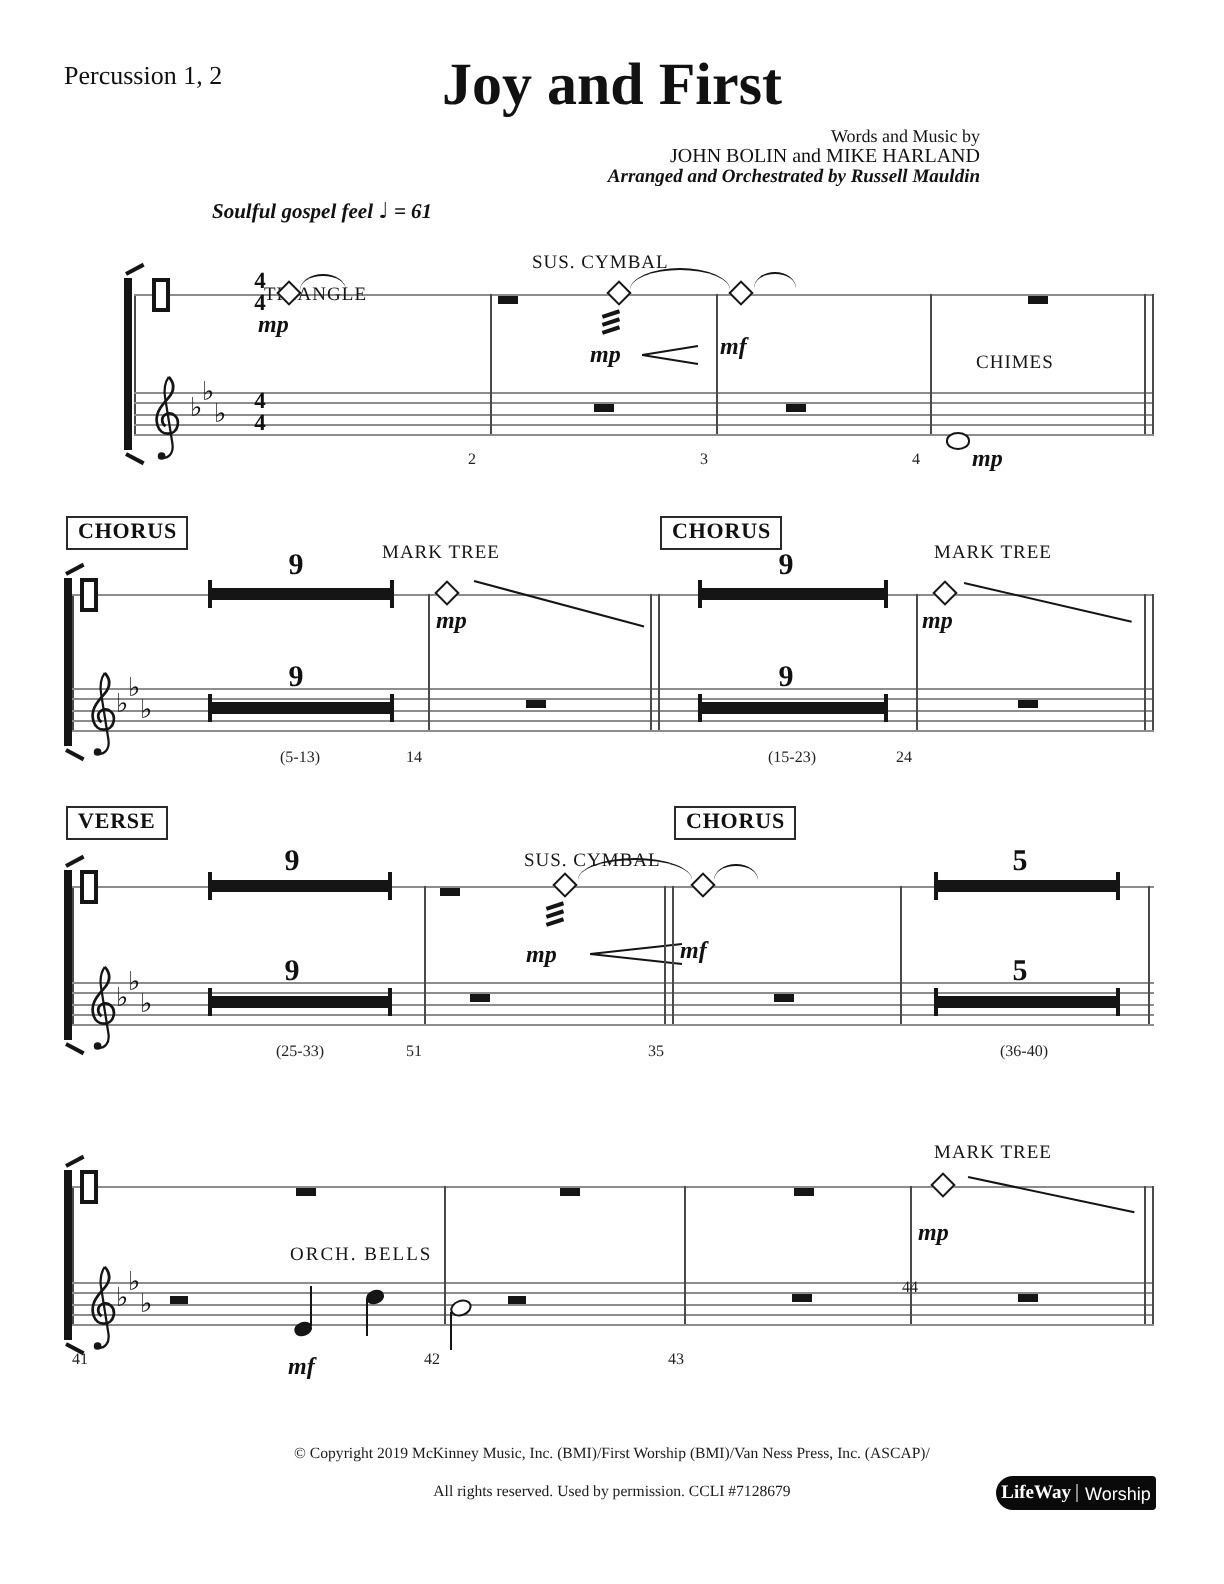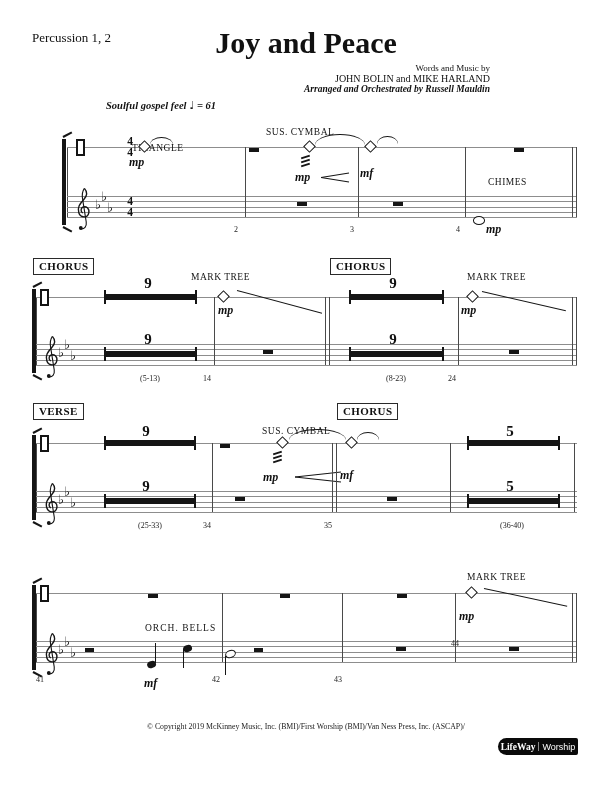--- a/index.html
+++ b/index.html
@@ -61,21 +61,21 @@
     <defs>
       <g id="gclef" stroke="#151515" fill="none">
         <path d="M12.5 3 C16.5 7.5 16 12 12 16.5 C6.5 22.5 3.5 27 5.5 33.5 C7.5 40 16.5 40.5 18 33.5 C19.2 28 14.5 24.5 10.5 26.5 C7.8 27.9 7.5 32 10.5 33.8" stroke-width="1.7"></path>
         <path d="M12.5 3 C10 6.5 9.3 10.5 10.2 16 L14.8 45 C15.6 50.5 12.5 54.5 7.5 53.5" stroke-width="1.4"></path>
         <circle cx="8" cy="52.5" r="2.4" fill="#151515" stroke="none"></circle>
       </g>
     </defs>
   </svg>
 
   <div class="part">Percussion 1, 2</div>
-  <div class="title">Joy and Peace</div>
+  <div class="title">Joy and First</div>
   <div class="credits">
     <div class="c1">Words and Music by</div>
     <div class="c2">JOHN BOLIN and MIKE HARLAND</div>
     <div class="c3">Arranged and Orchestrated by Russell Mauldin</div>
   </div>
   <div class="tempo"><span>Soulful gospel feel </span><span class="note">♩</span><span> = 61</span></div>
 
   <div class="bracket" style="left:62px;top:139px;height:86px;"></div>
   <div class="bhook" style="left:63px;top:136px;transform:rotate(-28deg);transform-origin:left center;"></div>
   <div class="bhook" style="left:63px;top:226px;transform:rotate(28deg);transform-origin:left center;"></div>
@@ -190,21 +190,21 @@
 
   <div class="bl" style="left:214px;top:297px;height:68px;"></div>
   <div class="bl" style="left:325px;top:297px;height:68px;"></div>
   <div class="bl" style="left:329px;top:297px;height:68px;"></div>
   <div class="bl" style="left:458px;top:297px;height:68px;"></div>
   <div class="bl" style="left:572px;top:297px;height:68px;"></div>
   <div class="bl" style="left:576px;top:297px;height:68px;"></div>
 
   <div class="mnum" style="left:122px;top:374px;width:56px;">(5-13)</div>
   <div class="mnum" style="left:199px;top:374px;width:16px;">14</div>
-  <div class="mnum" style="left:368px;top:374px;width:56px;">(8-23)</div>
+  <div class="mnum" style="left:368px;top:374px;width:56px;">(15-23)</div>
   <div class="mnum" style="left:444px;top:374px;width:16px;">24</div>
 
   <div class="sbox" style="left:33px;top:403px;">VERSE</div>
   <div class="sbox" style="left:337px;top:403px;">CHORUS</div>
   <div class="bracket" style="left:32px;top:435px;height:85px;"></div>
   <div class="bhook" style="left:33px;top:432px;transform:rotate(-28deg);transform-origin:left center;"></div>
   <div class="bhook" style="left:33px;top:521px;transform:rotate(28deg);transform-origin:left center;"></div>
   <div class="bl" style="left:36px;top:443px;height:69px;"></div>
   <div class="sl" style="left:36px;top:443px;width:541px;"></div>
   <div class="clefbox" style="left:40px;top:435px;"></div>
@@ -256,21 +256,21 @@
     </div>
   <div class="mrnum" style="left:498px;top:478px;">5</div>
 
   <div class="bl" style="left:212px;top:443px;height:69px;"></div>
   <div class="bl" style="left:332px;top:443px;height:69px;"></div>
   <div class="bl" style="left:336px;top:443px;height:69px;"></div>
   <div class="bl" style="left:450px;top:443px;height:69px;"></div>
   <div class="bl" style="left:574px;top:443px;height:69px;"></div>
 
   <div class="mnum" style="left:122px;top:521px;width:56px;">(25-33)</div>
-  <div class="mnum" style="left:199px;top:521px;width:16px;">34</div>
+  <div class="mnum" style="left:199px;top:521px;width:16px;">51</div>
   <div class="mnum" style="left:320px;top:521px;width:16px;">35</div>
   <div class="mnum" style="left:484px;top:521px;width:56px;">(36-40)</div>
 
   <div class="bracket" style="left:32px;top:585px;height:85px;"></div>
   <div class="bhook" style="left:33px;top:582px;transform:rotate(-28deg);transform-origin:left center;"></div>
   <div class="bhook" style="left:33px;top:671px;transform:rotate(28deg);transform-origin:left center;"></div>
   <div class="bl" style="left:36px;top:593px;height:69px;"></div>
   <div class="sl" style="left:36px;top:593px;width:541px;"></div>
   <div class="clefbox" style="left:40px;top:585px;"></div>
   <div class="wrest" style="left:148px;top:594px;"></div>
@@ -310,19 +310,20 @@
   <div class="bl" style="left:455px;top:593px;height:69px;"></div>
   <div class="bl" style="left:572px;top:593px;height:69px;"></div>
   <div class="bl" style="left:576px;top:593px;height:69px;"></div>
 
   <div class="mnum" style="left:32px;top:675px;width:16px;">41</div>
   <div class="mnum" style="left:208px;top:675px;width:16px;">42</div>
   <div class="mnum" style="left:330px;top:675px;width:16px;">43</div>
   <div class="mnum" style="left:447px;top:639px;width:16px;">44</div>
 
   <div class="footer" style="top:722px;">© Copyright 2019 McKinney Music, Inc. (BMI)/First Worship (BMI)/Van Ness Press, Inc. (ASCAP)/</div>
+  <div class="footer" style="top:741px;">All rights reserved. Used by permission. CCLI #7128679</div>
   <div class="logo">
     <span class="lw">LifeWay</span>
     <span class="sep"></span>
     <span class="wo">Worship</span>
   </div>
 
 </div>
 
 </body></html>

